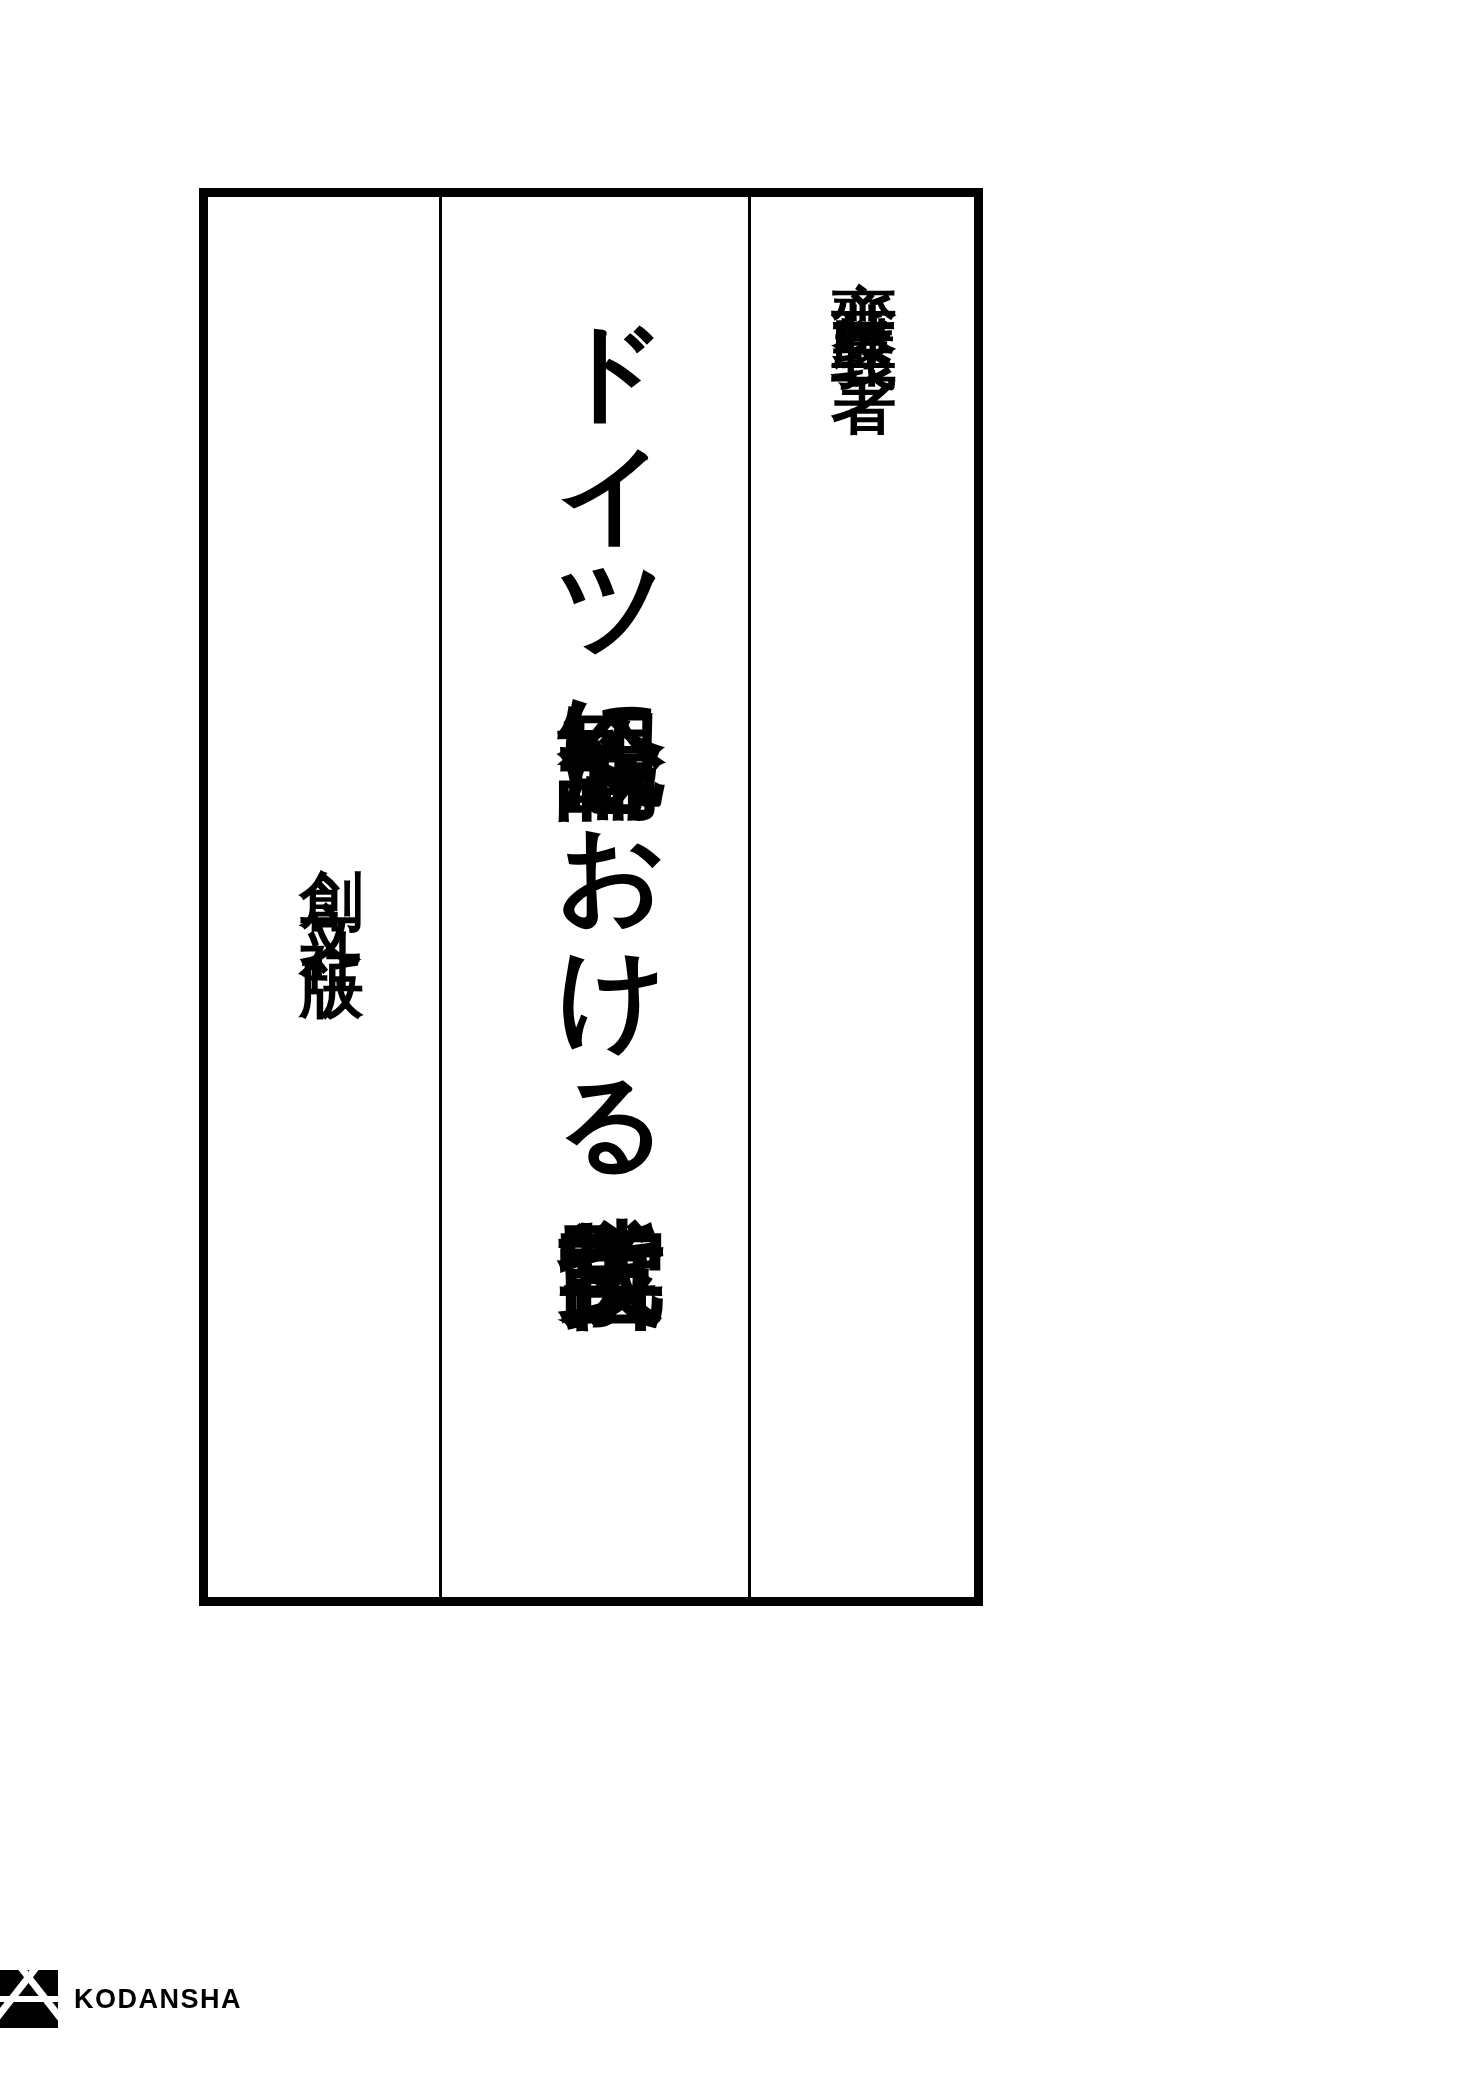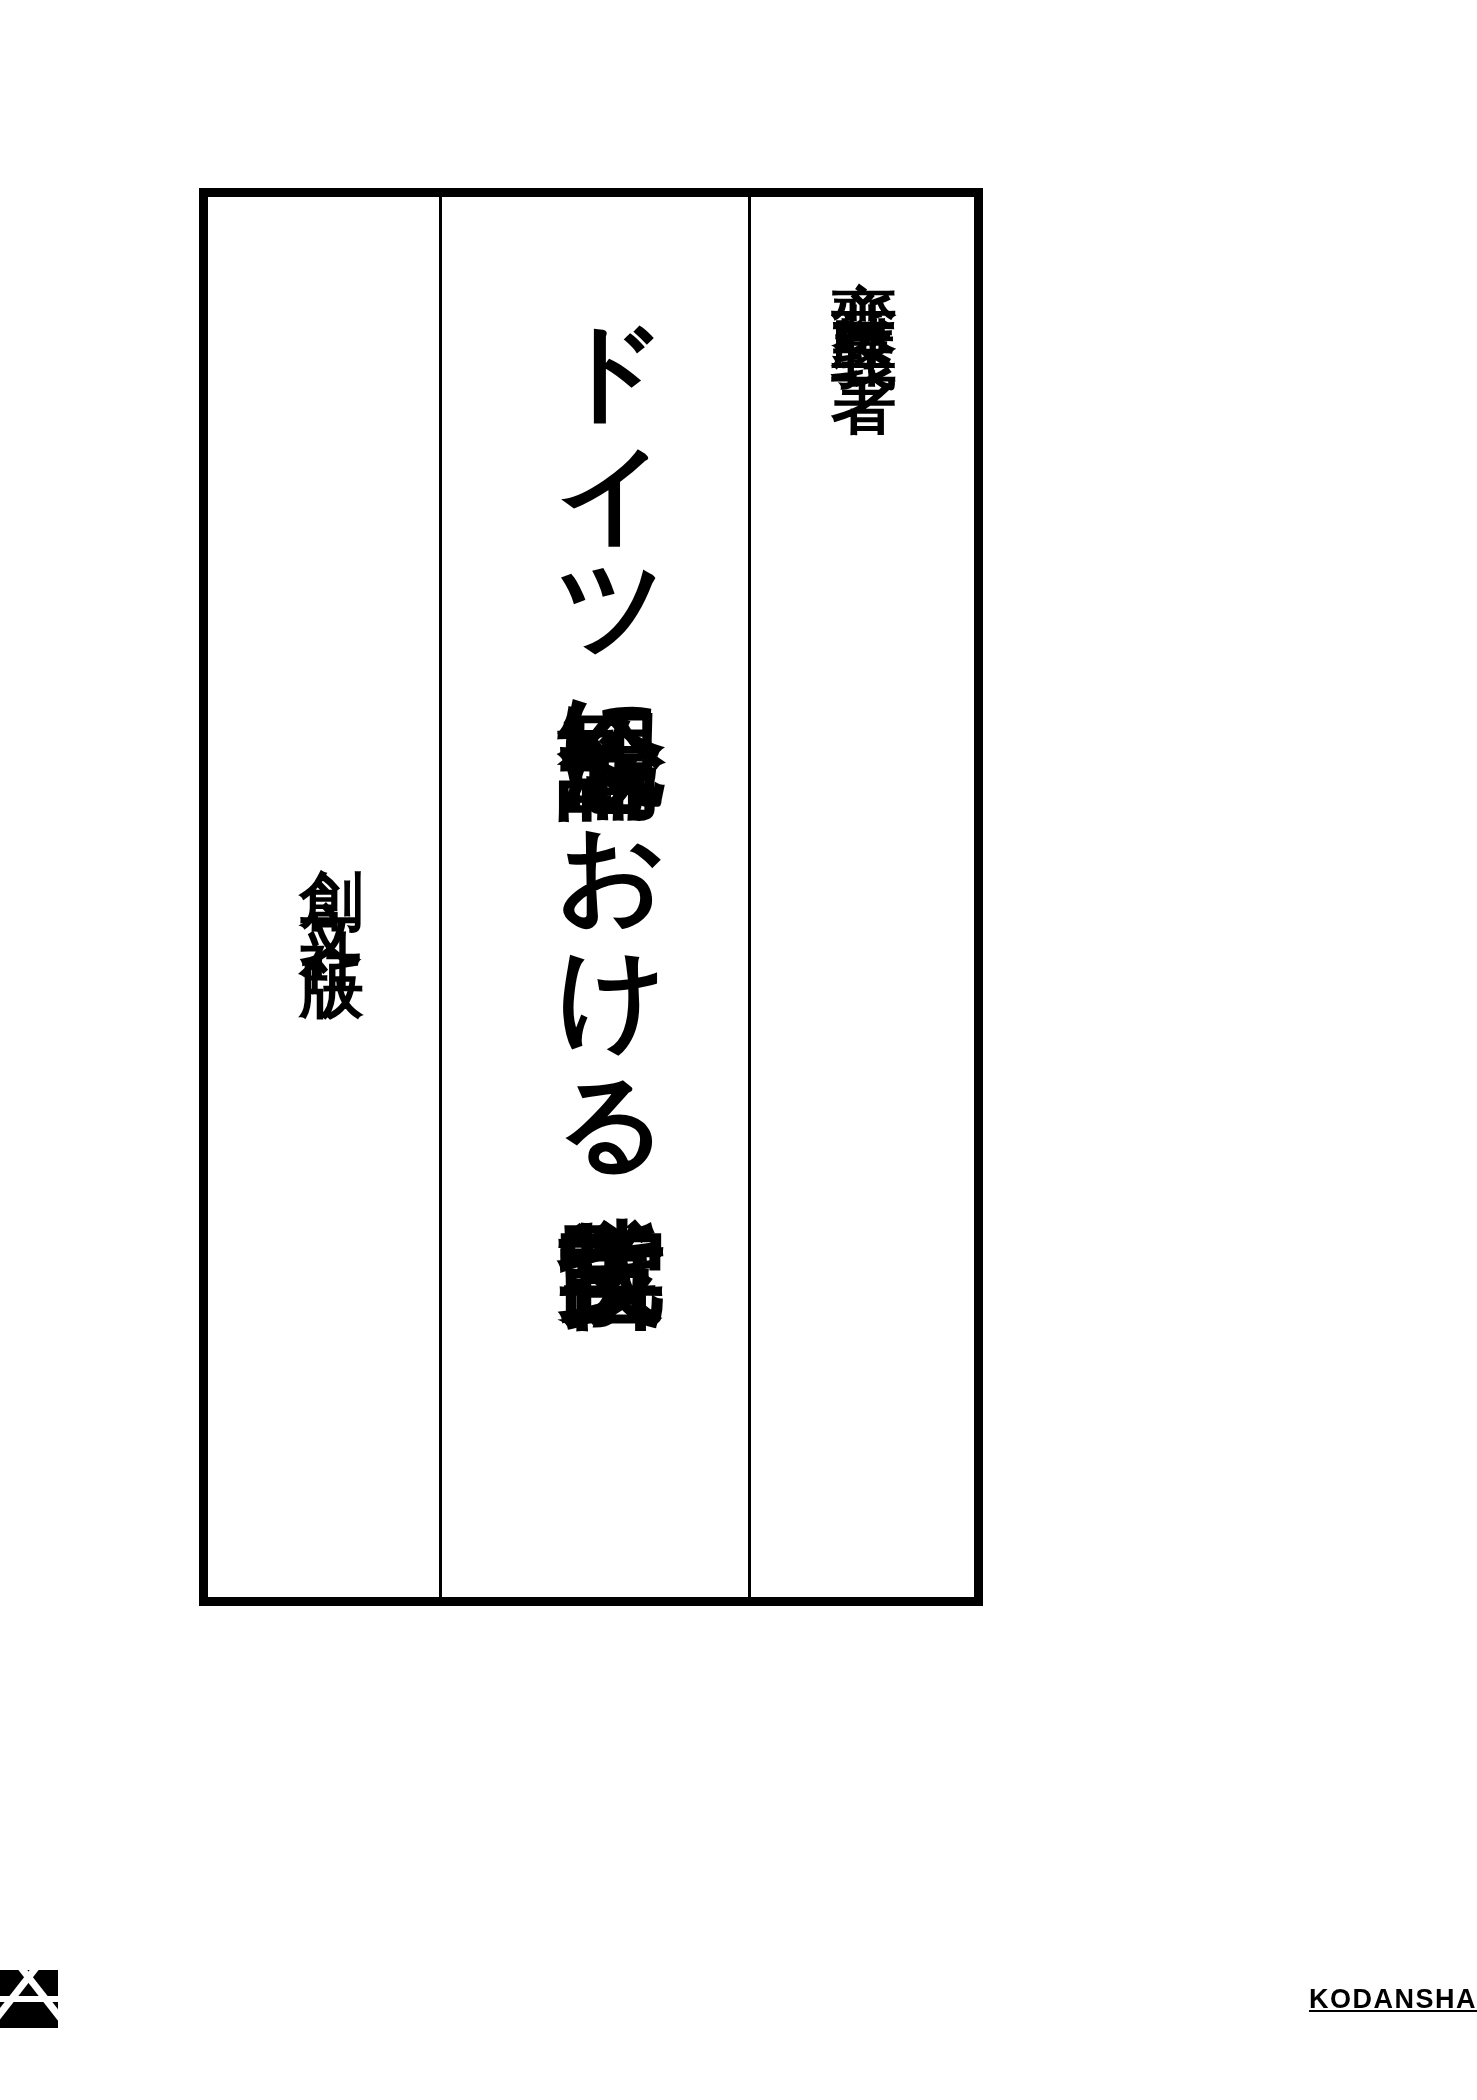--- a/index.html
+++ b/index.html
@@ -78,23 +78,22 @@
   }
 
   
   #logo {
     position: absolute;
     left: 0;
     right: 0;
     bottom: 72px;
     display: flex;
     align-items: center;
-    justify-content: space-between;
+    justify-content: flex-start;
     gap: 16px;
-    text-decoration: underline;
   }
   #logo-mark {
     width: 58px;
     height: 58px;
     background: #000000;
     position: relative;
     overflow: hidden;
   }
   #logo-mark::before,
   #logo-mark::after {

